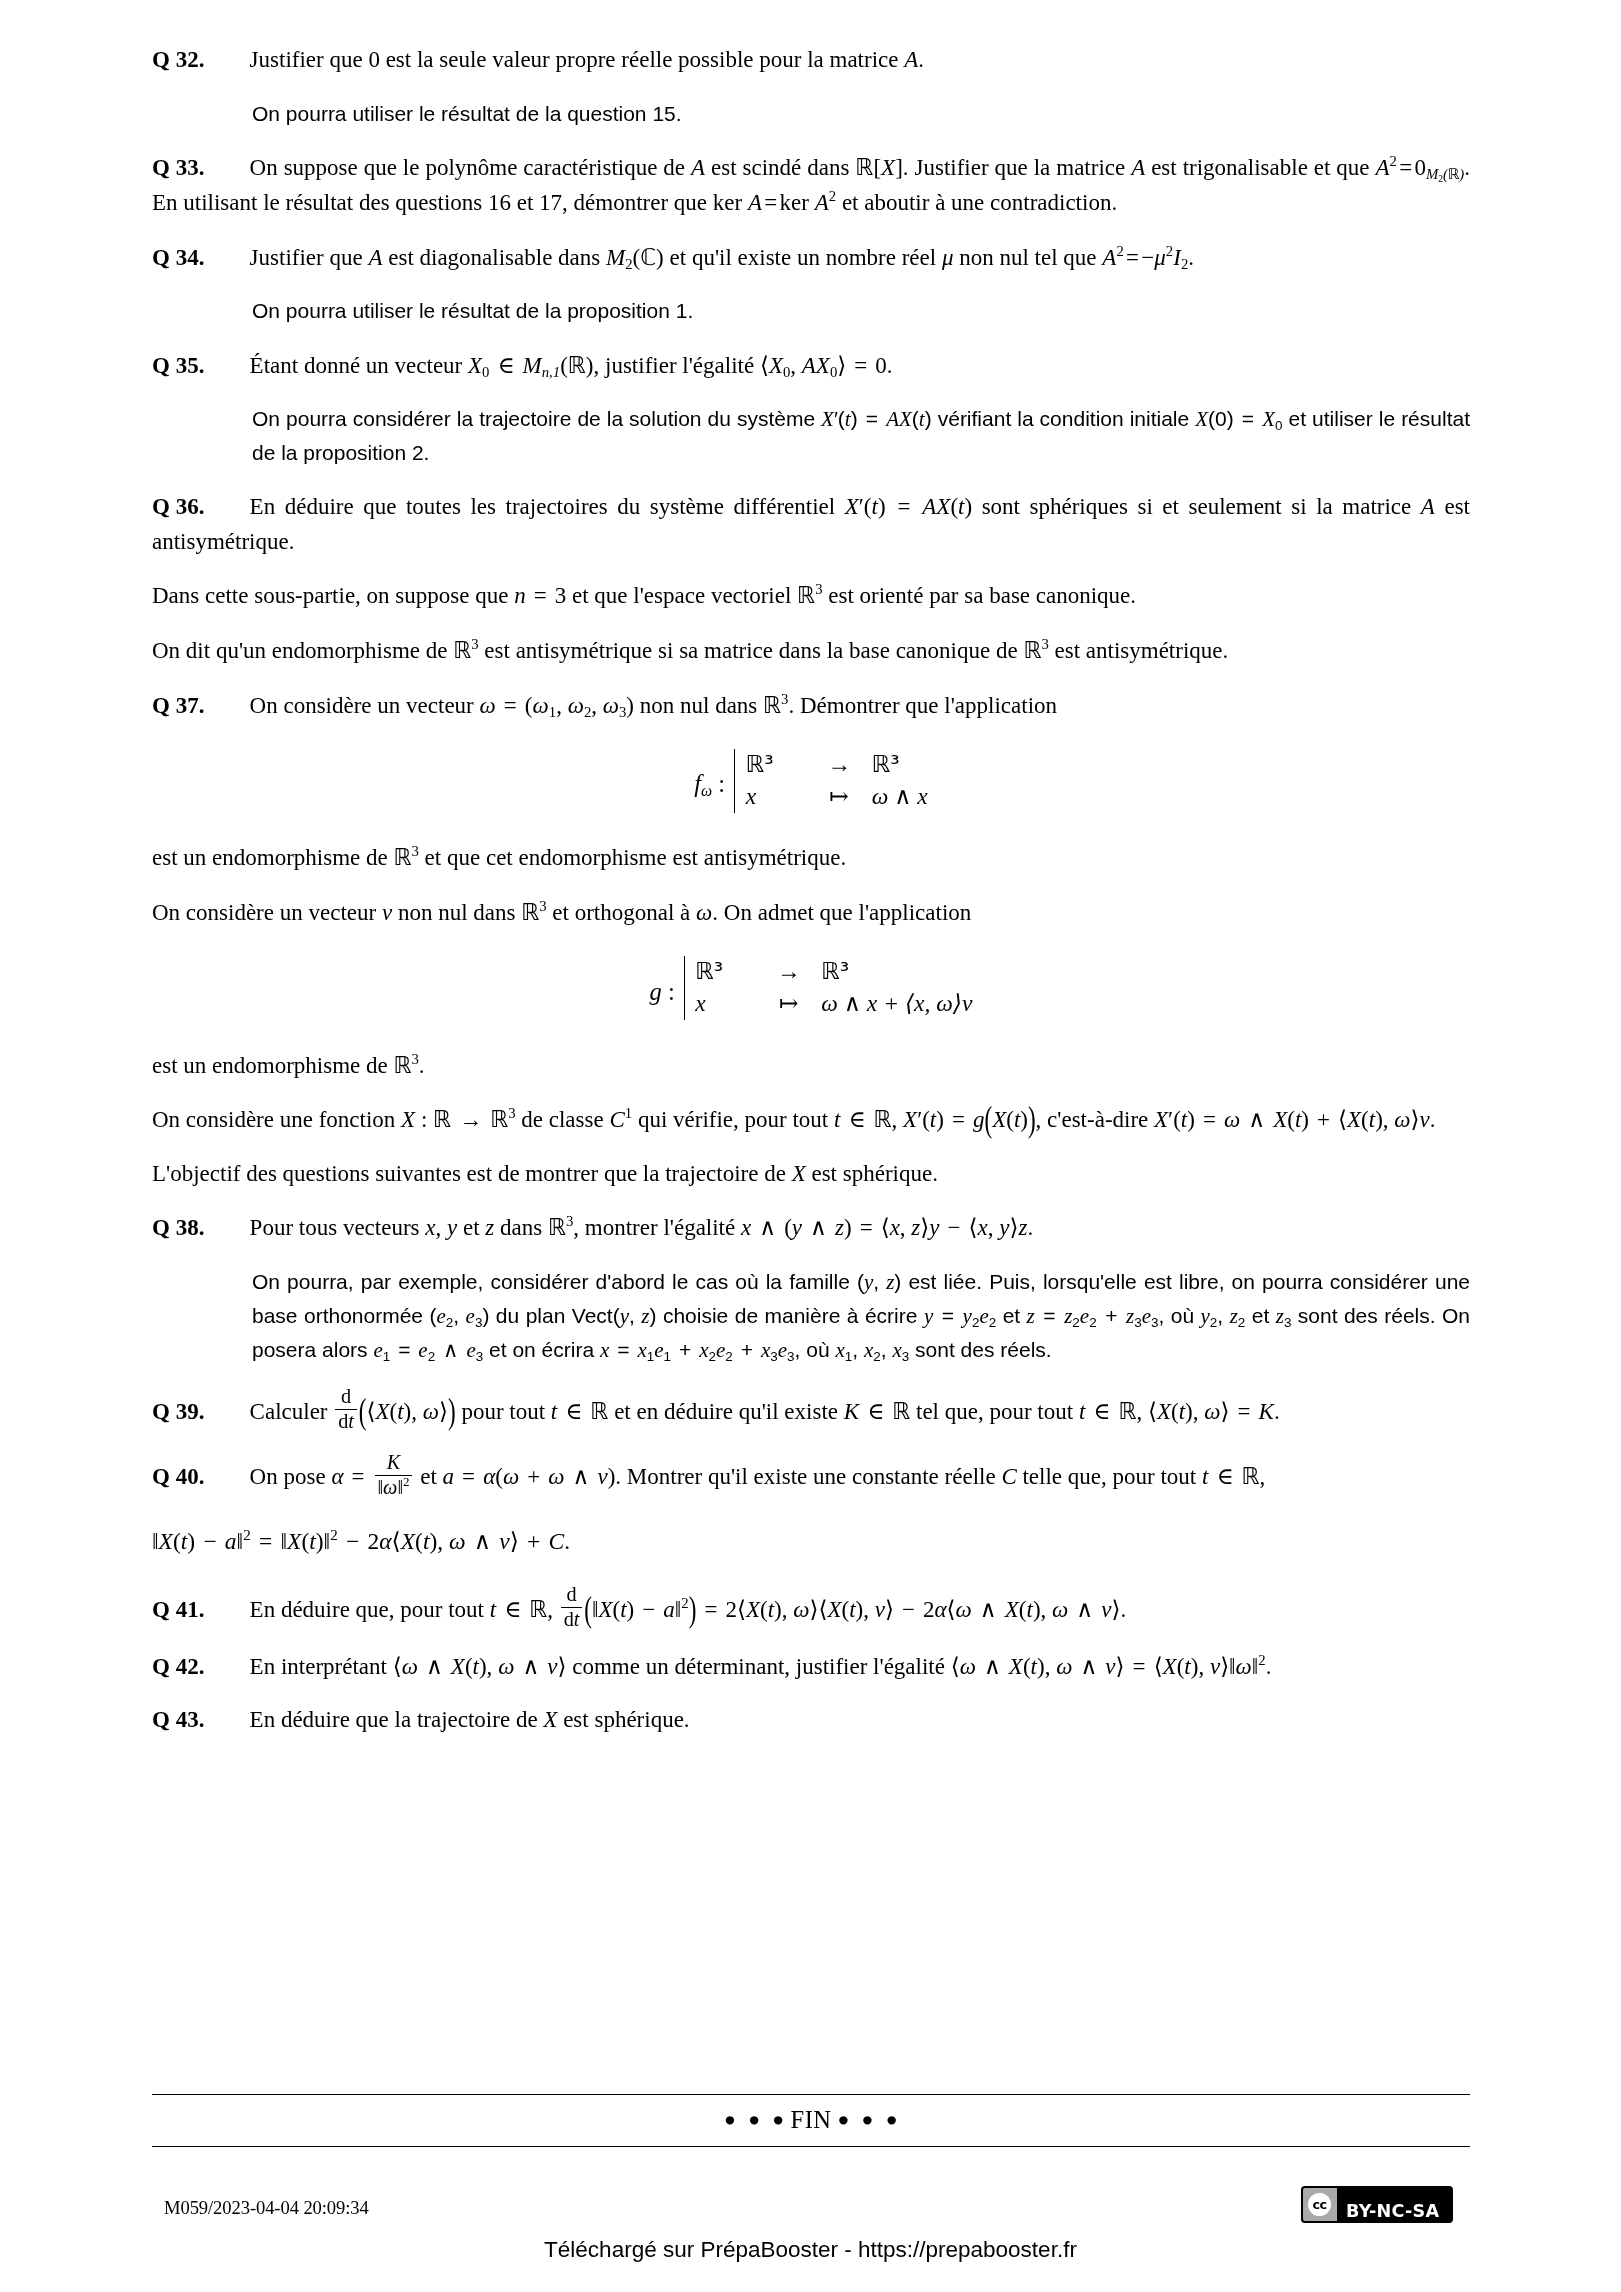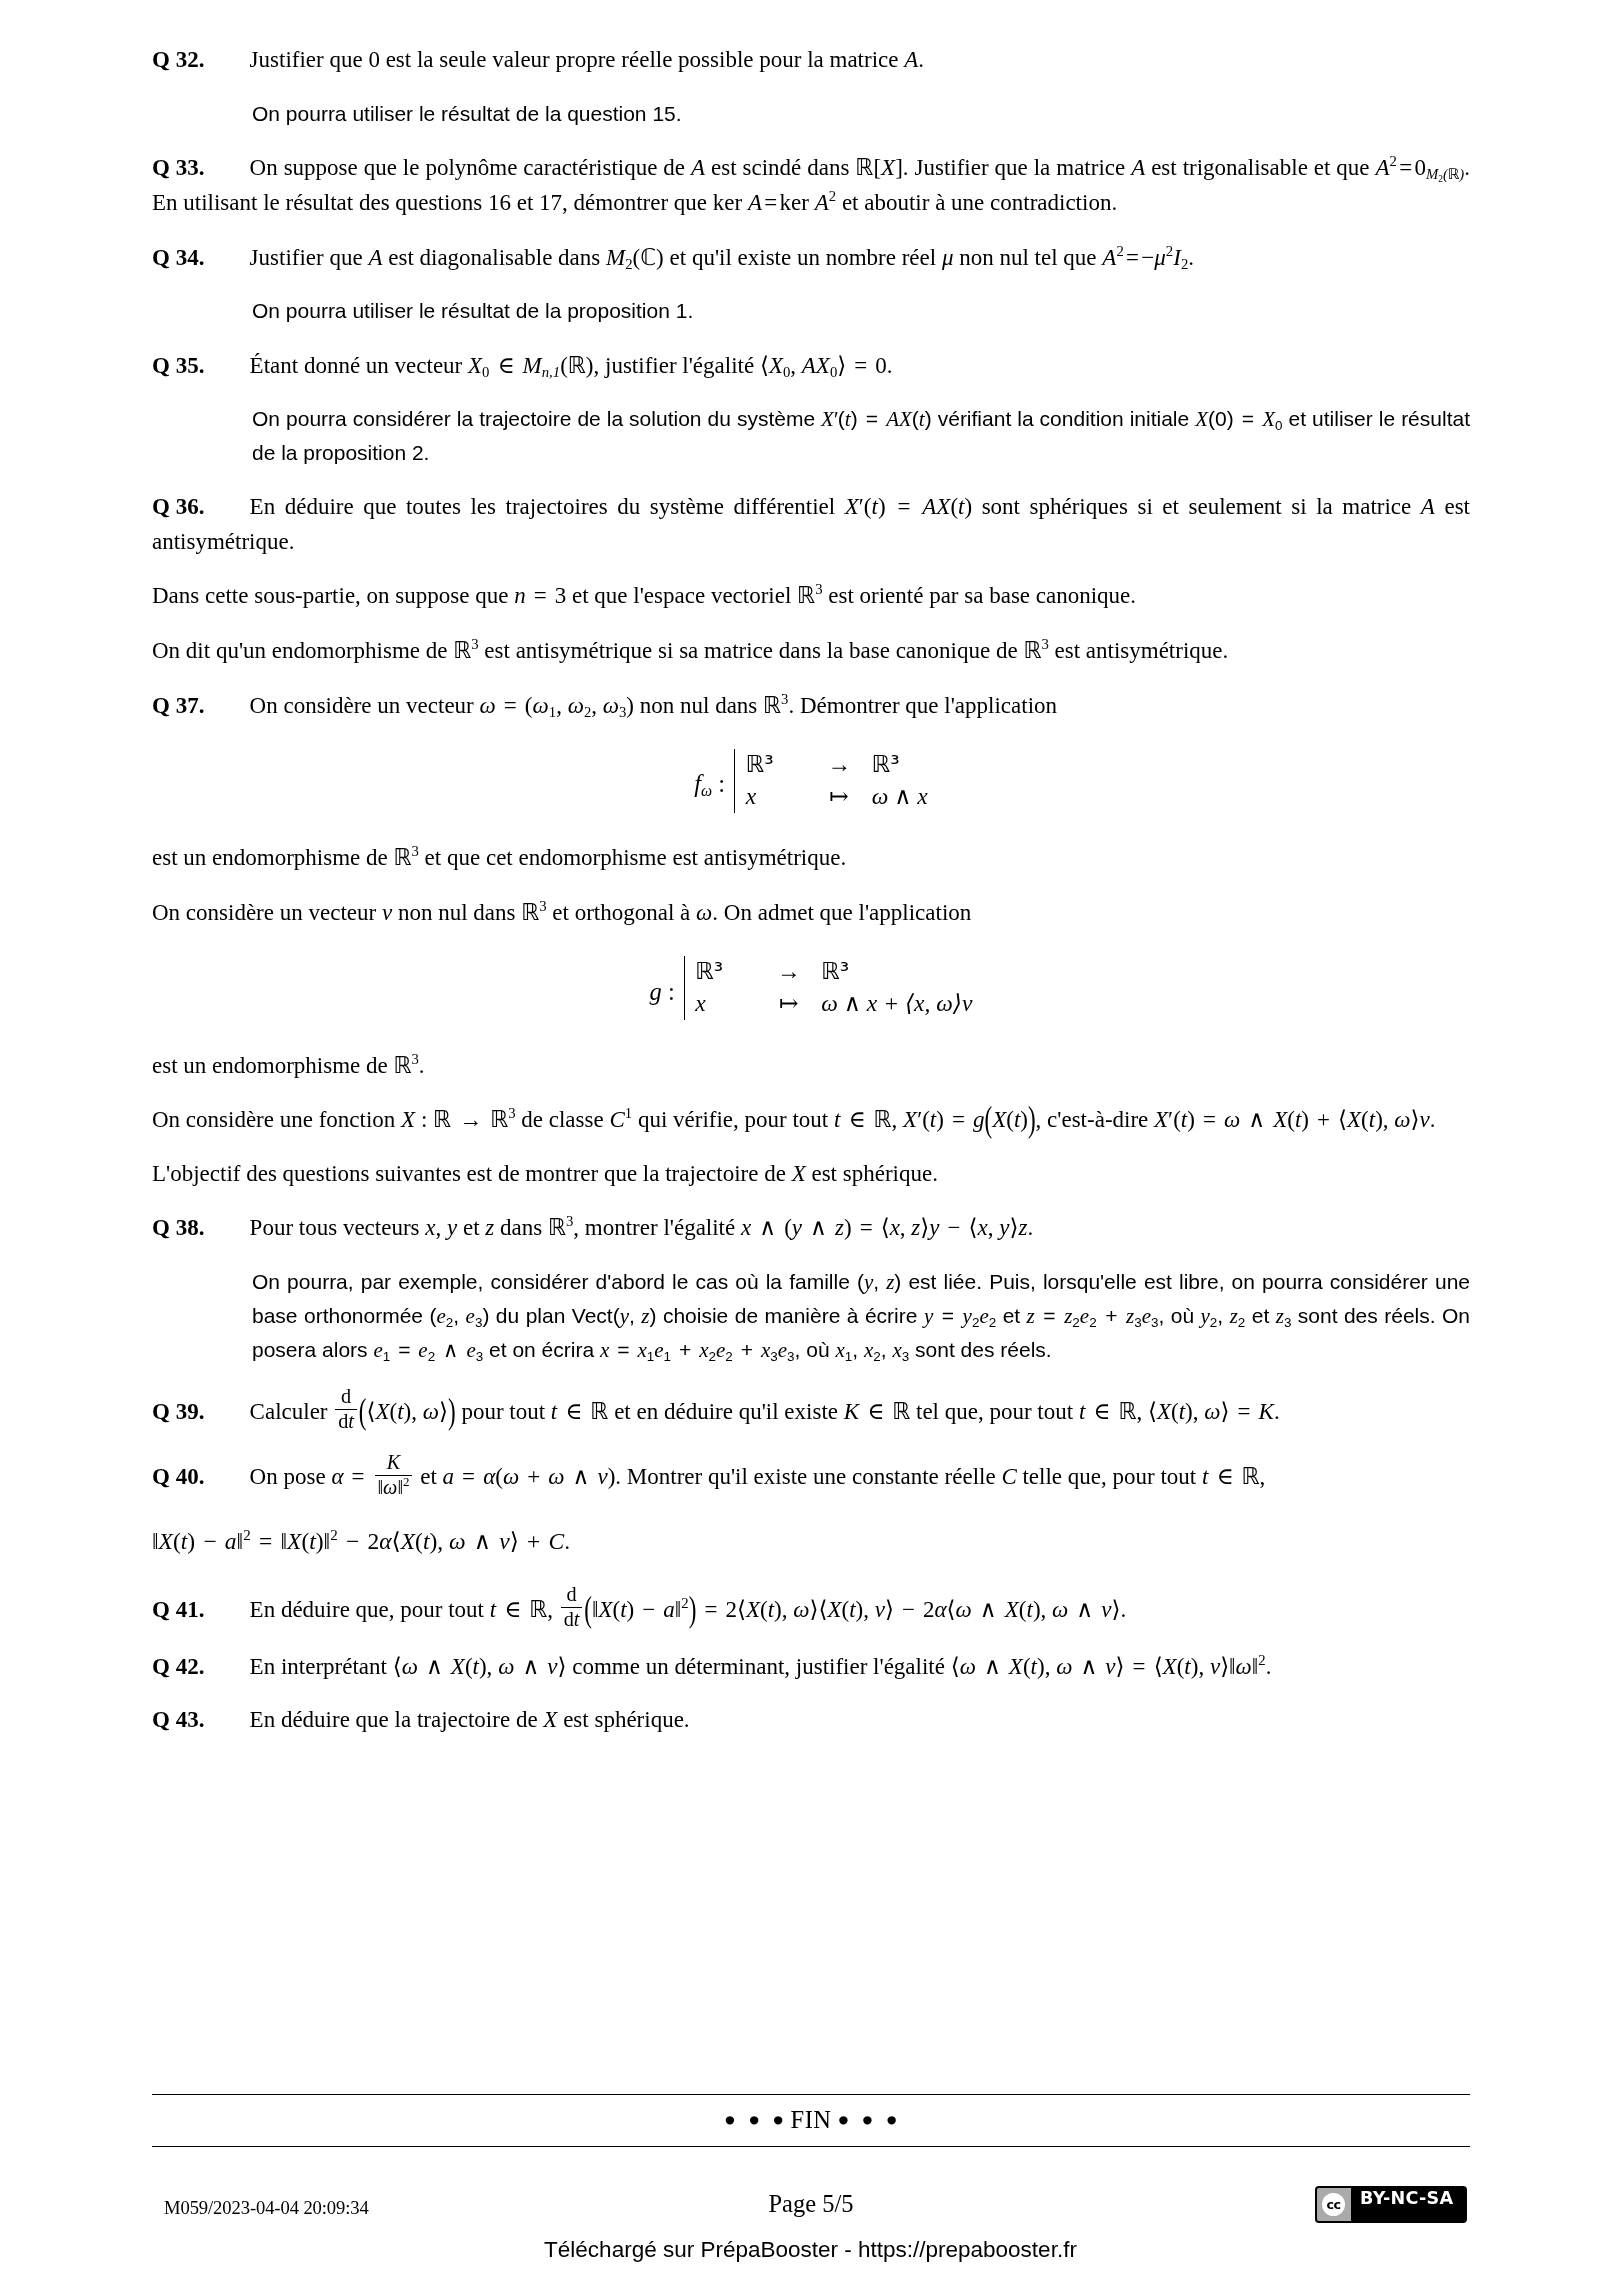--- a/index.html
+++ b/index.html
@@ -166,23 +166,23 @@
     font-size: 18.6px;
     letter-spacing: -0.1px;
   }
   .foot-center {
     position: absolute; left: 0; top: 0; width: 1318px;
     text-align: center;
     font-size: 24.5px;
   }
   .cc-badge {
     position: absolute;
-    right: 3px; top: -3.9px;
+    right: 17px; top: -3.9px;
     display: inline-flex;
-    align-items: flex-start;
+    align-items: flex-end;
     background: #000;
     border-radius: 3.9px;
     height: 33px;
     padding: 0 0 0 0;
     overflow: hidden;
     border: 2px solid #000;
   }
   .cc-circle-wrap {
     background: #aaaaaa;
     height: 100%;
@@ -318,21 +318,20 @@
   </div>
 
   <div class="finwrap">
     <hr class="rule">
     <div class="finrow"><span class="dot">●</span><span class="dot">●</span><span class="dot">●</span><span>FIN</span><span class="dot">●</span><span class="dot">●</span><span class="dot">●</span></div>
     <hr class="rule">
   </div>
 
   <div class="footerline">
     <div class="foot-left">M059/2023-04-04 20:09:34</div>
-    <div class="foot-center">Page 5/5</div>
     <div class="cc-badge">
       <span class="cc-circle-wrap">
           <span class="cc-circle">cc</span>
         </span>
       <span class="cc-text">BY-NC-SA</span>
     </div>
   </div>
 
   <div class="download-note">Téléchargé sur PrépaBooster - https://prepabooster.fr</div>
 </div>

